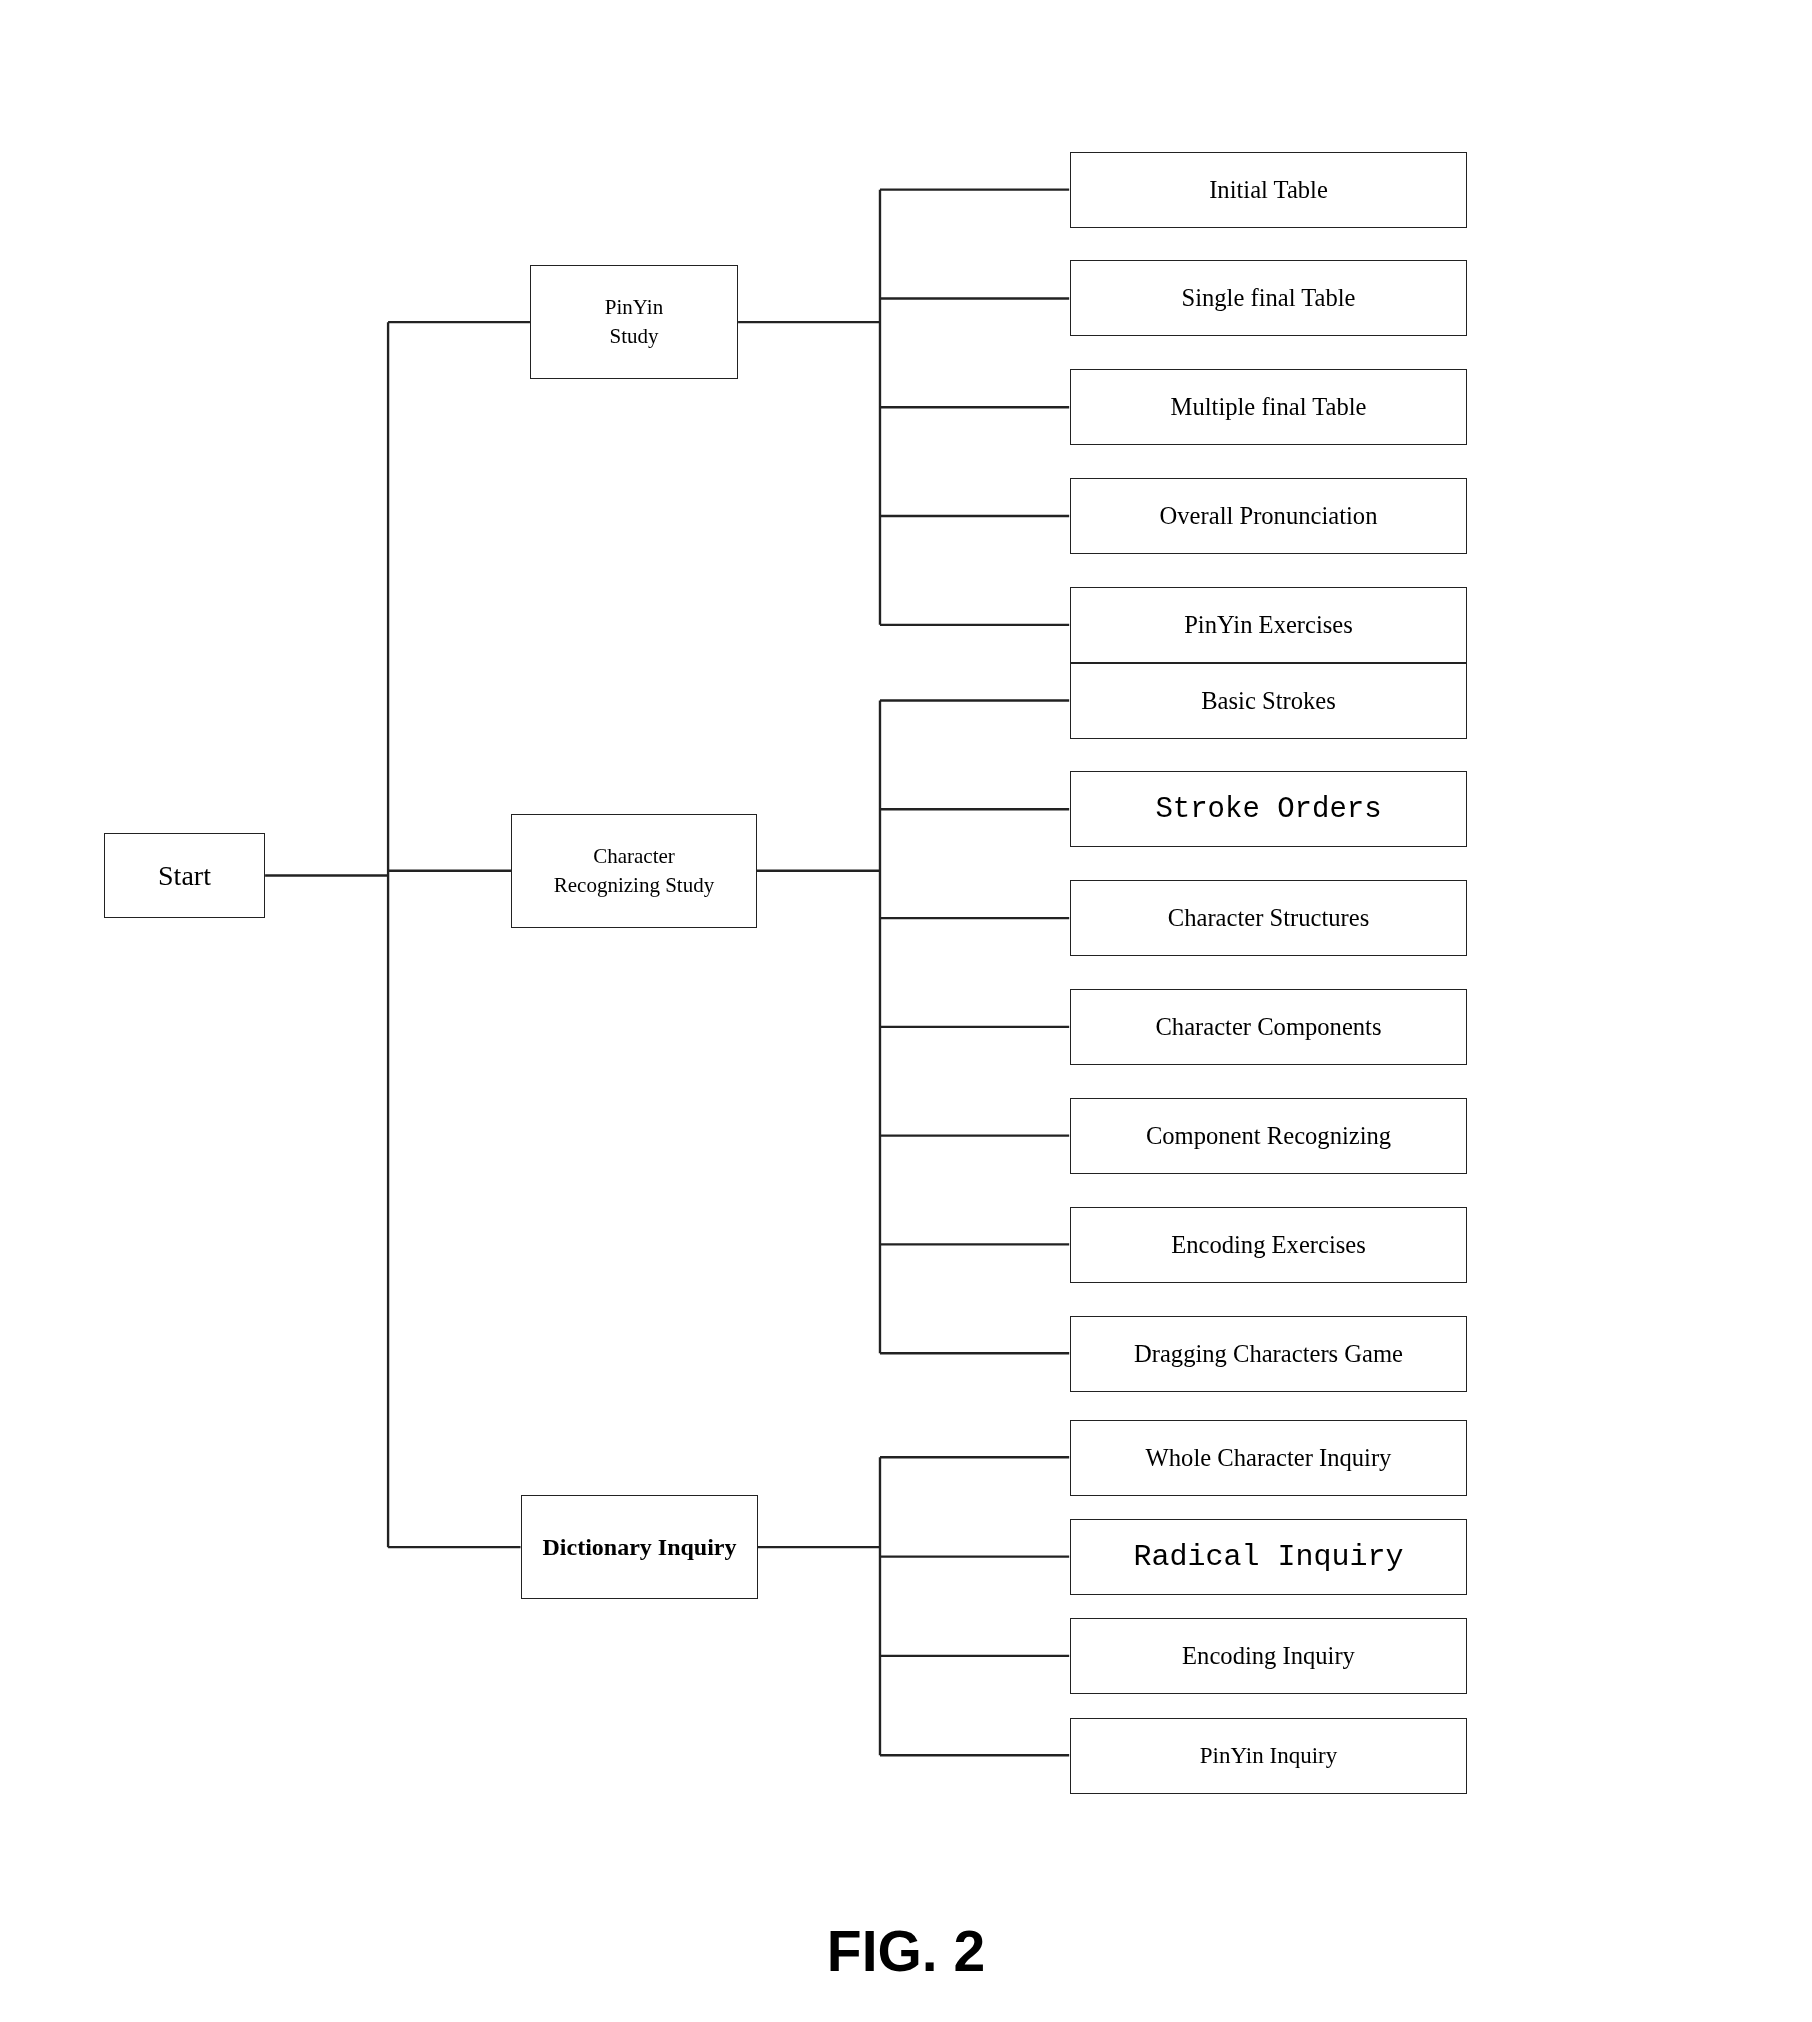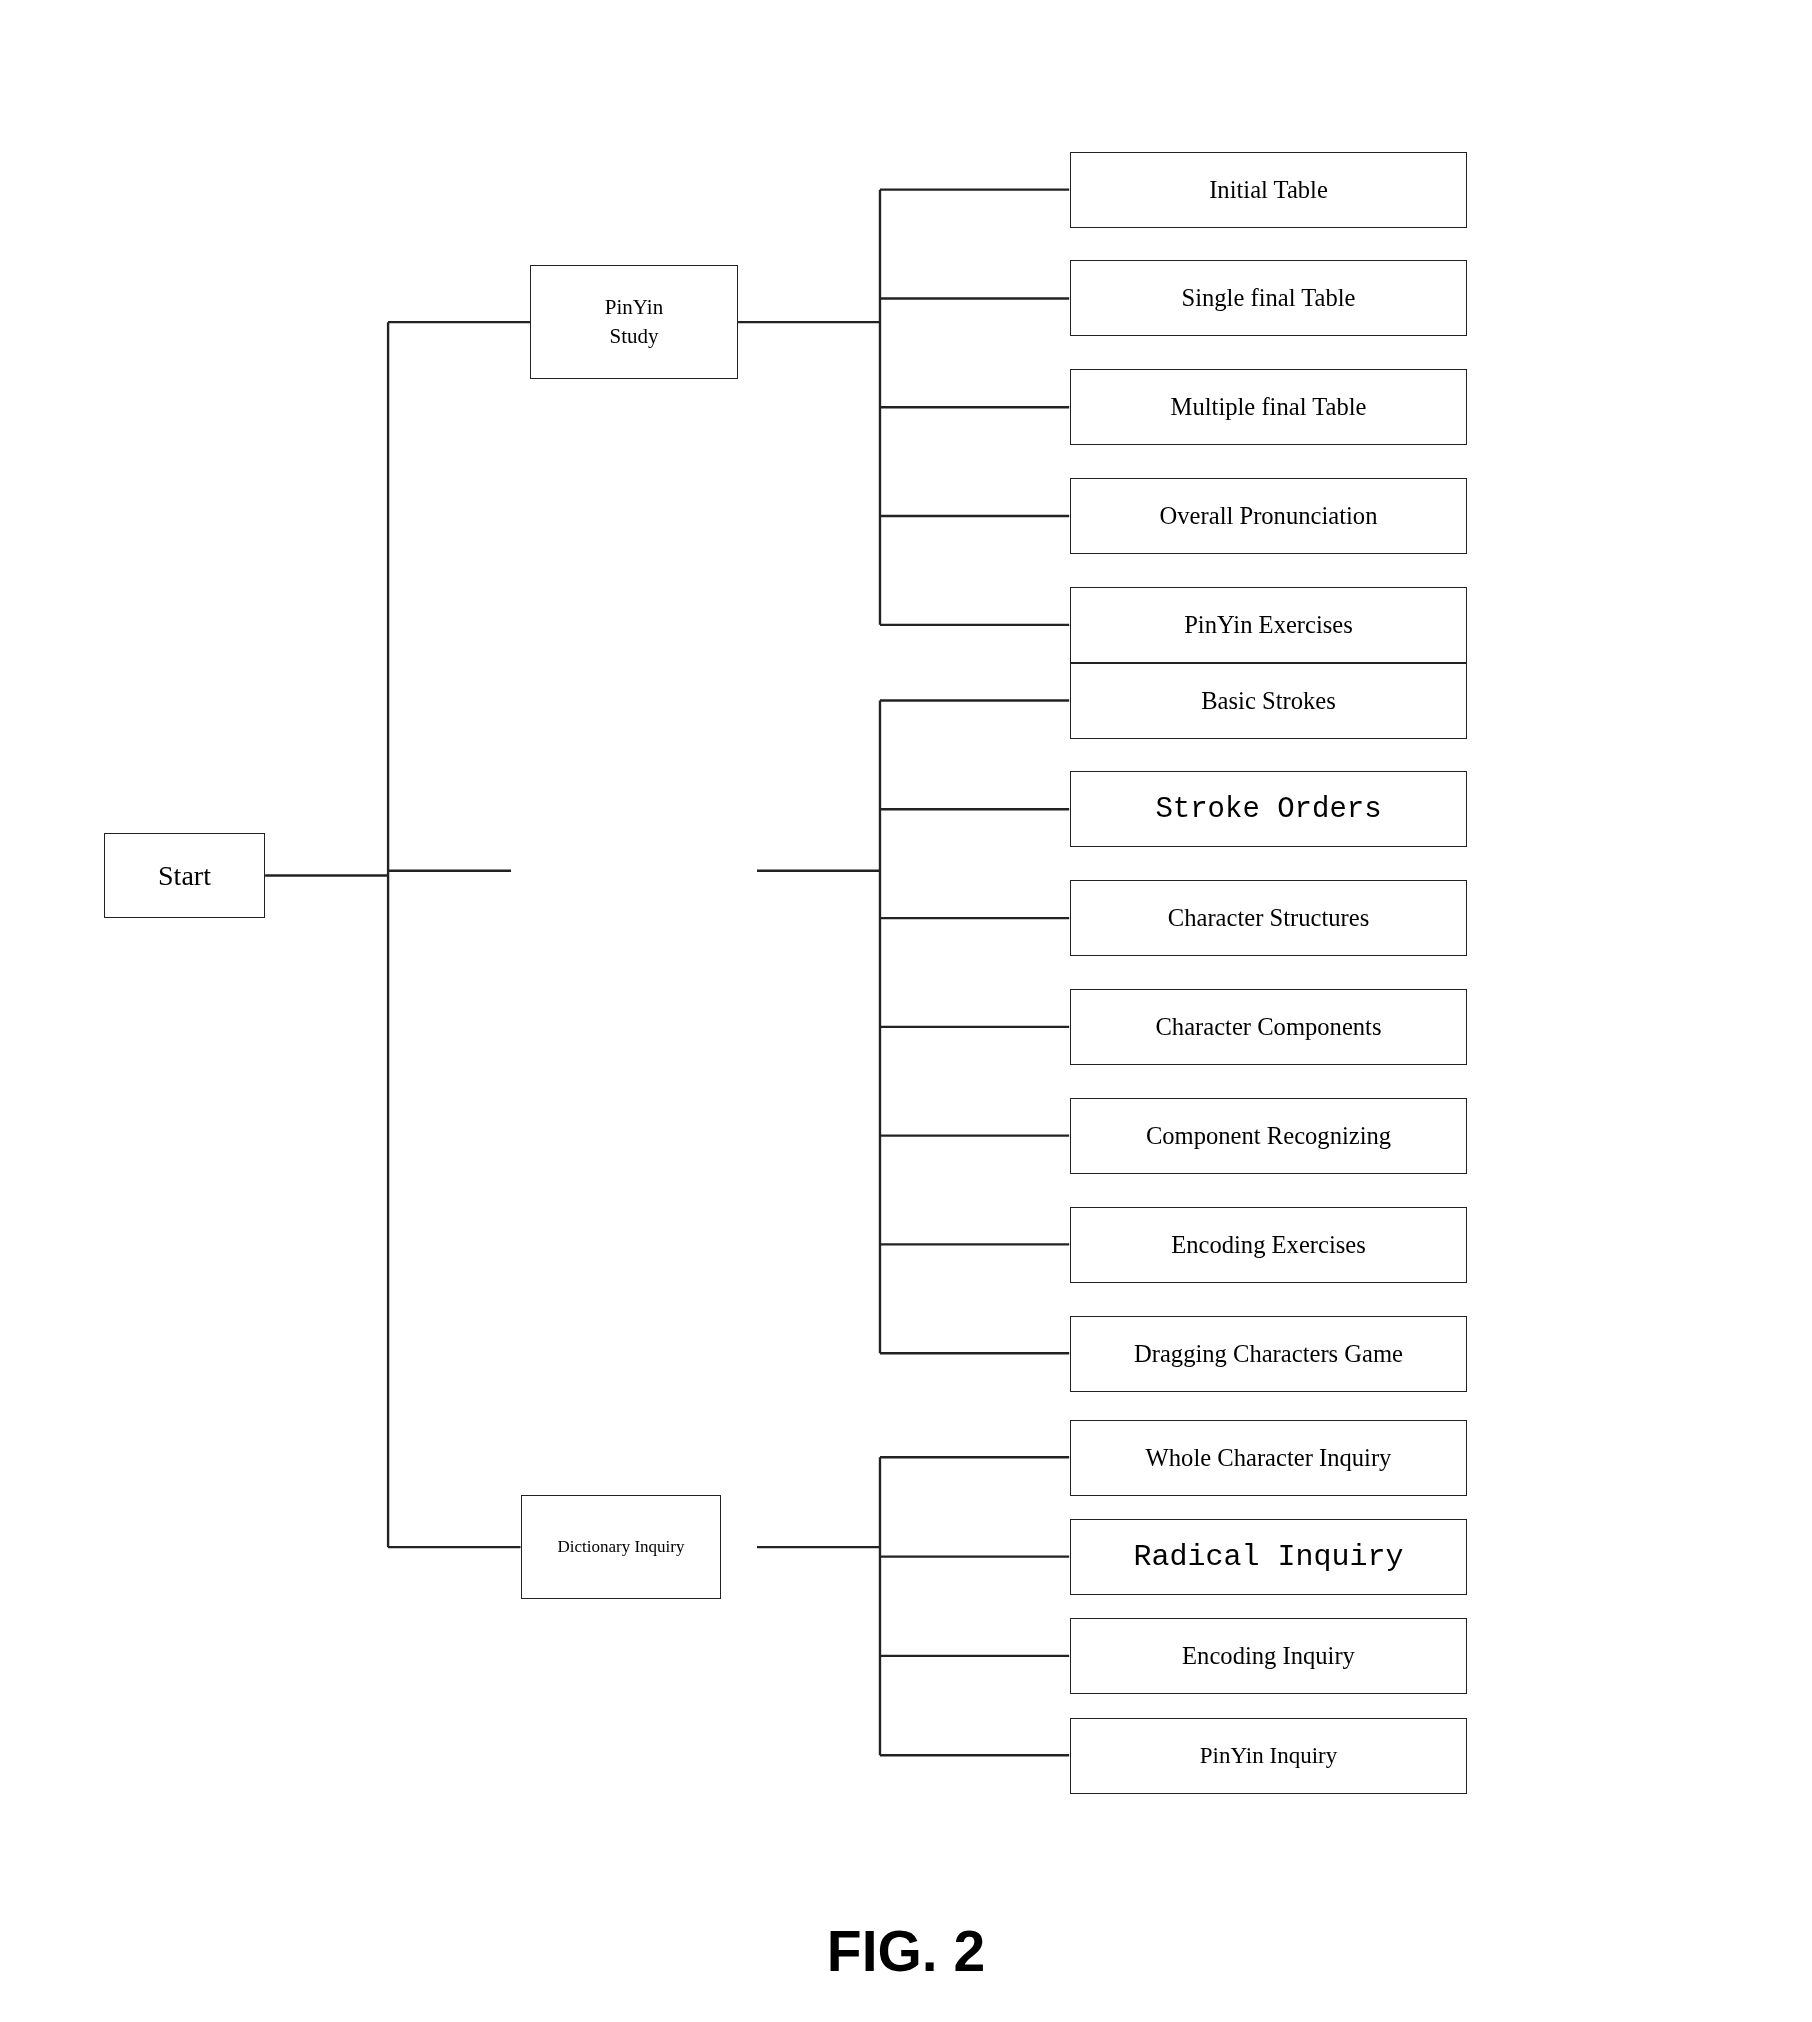--- a/index.html
+++ b/index.html
@@ -155,22 +155,26 @@
 
   <div class="node-box" id="start-box">
     <span>Start</span>
   </div>
 
   <div class="node-box" id="pinyin-box" style="left:473px; top:208px; width:208px; height:114px; font-size:21px; white-space:pre-line;">
     <span>PinYin
 Study</span>
   </div>
 
-
-  <div class="node-box" id="dict-box" style="left:464px; top:1438px; width:200px; height:104px; font-size:17px;">
+  <div class="node-box" id="char-box" style="left:454px; top:757px; width:246px; height:114px; font-size:21px; white-space:pre-line;">
+    <span>Character
+Recognizing Study</span>
+  </div>
+
+  <div class="node-box" id="dict-box" style="left:464px; top:1438px; width:237px; height:104px; font-size:24px;font-weight:bold;">
     <span>Dictionary Inquiry</span>
   </div>
 
   <div class="leaf-box" style="left:1013px; top:95px;">
     <span>Initial Table</span>
   </div>
 
   <div class="leaf-box" style="left:1013px; top:203px;">
     <span>Single final Table</span>
   </div>

